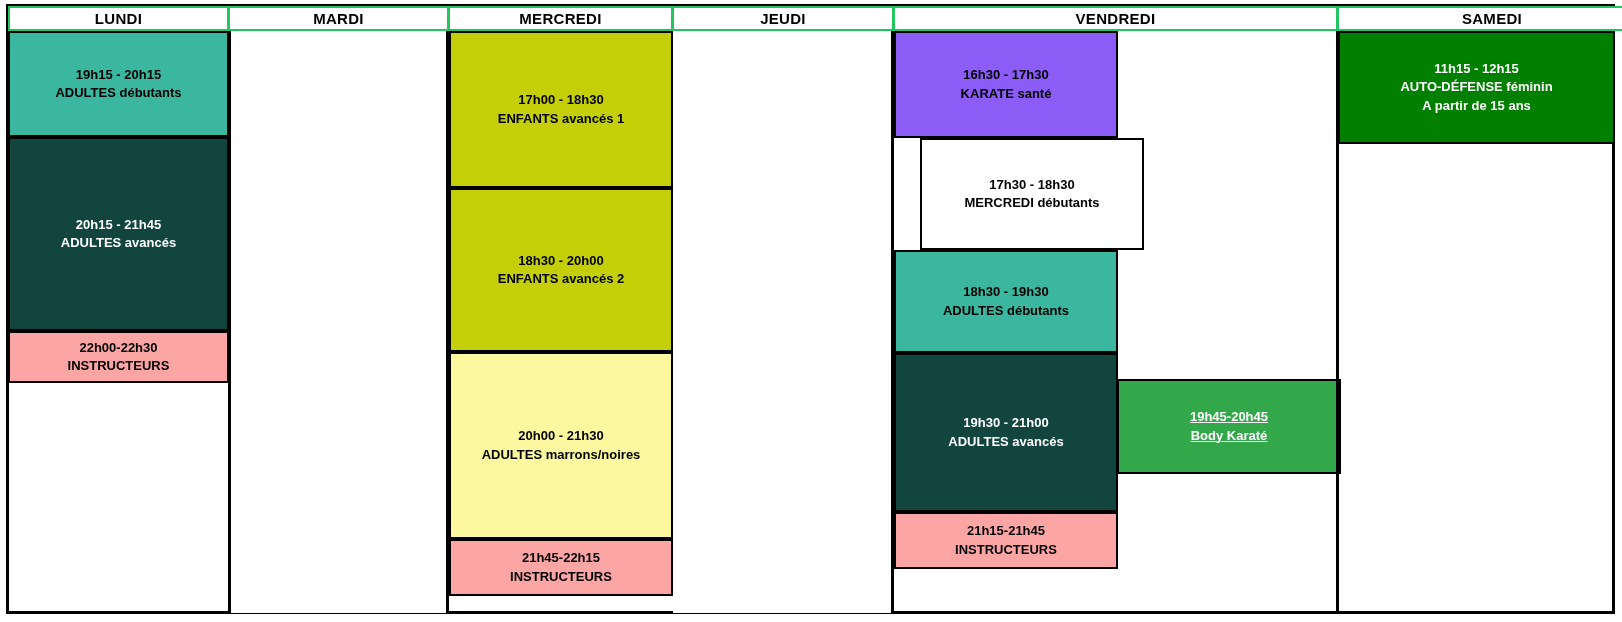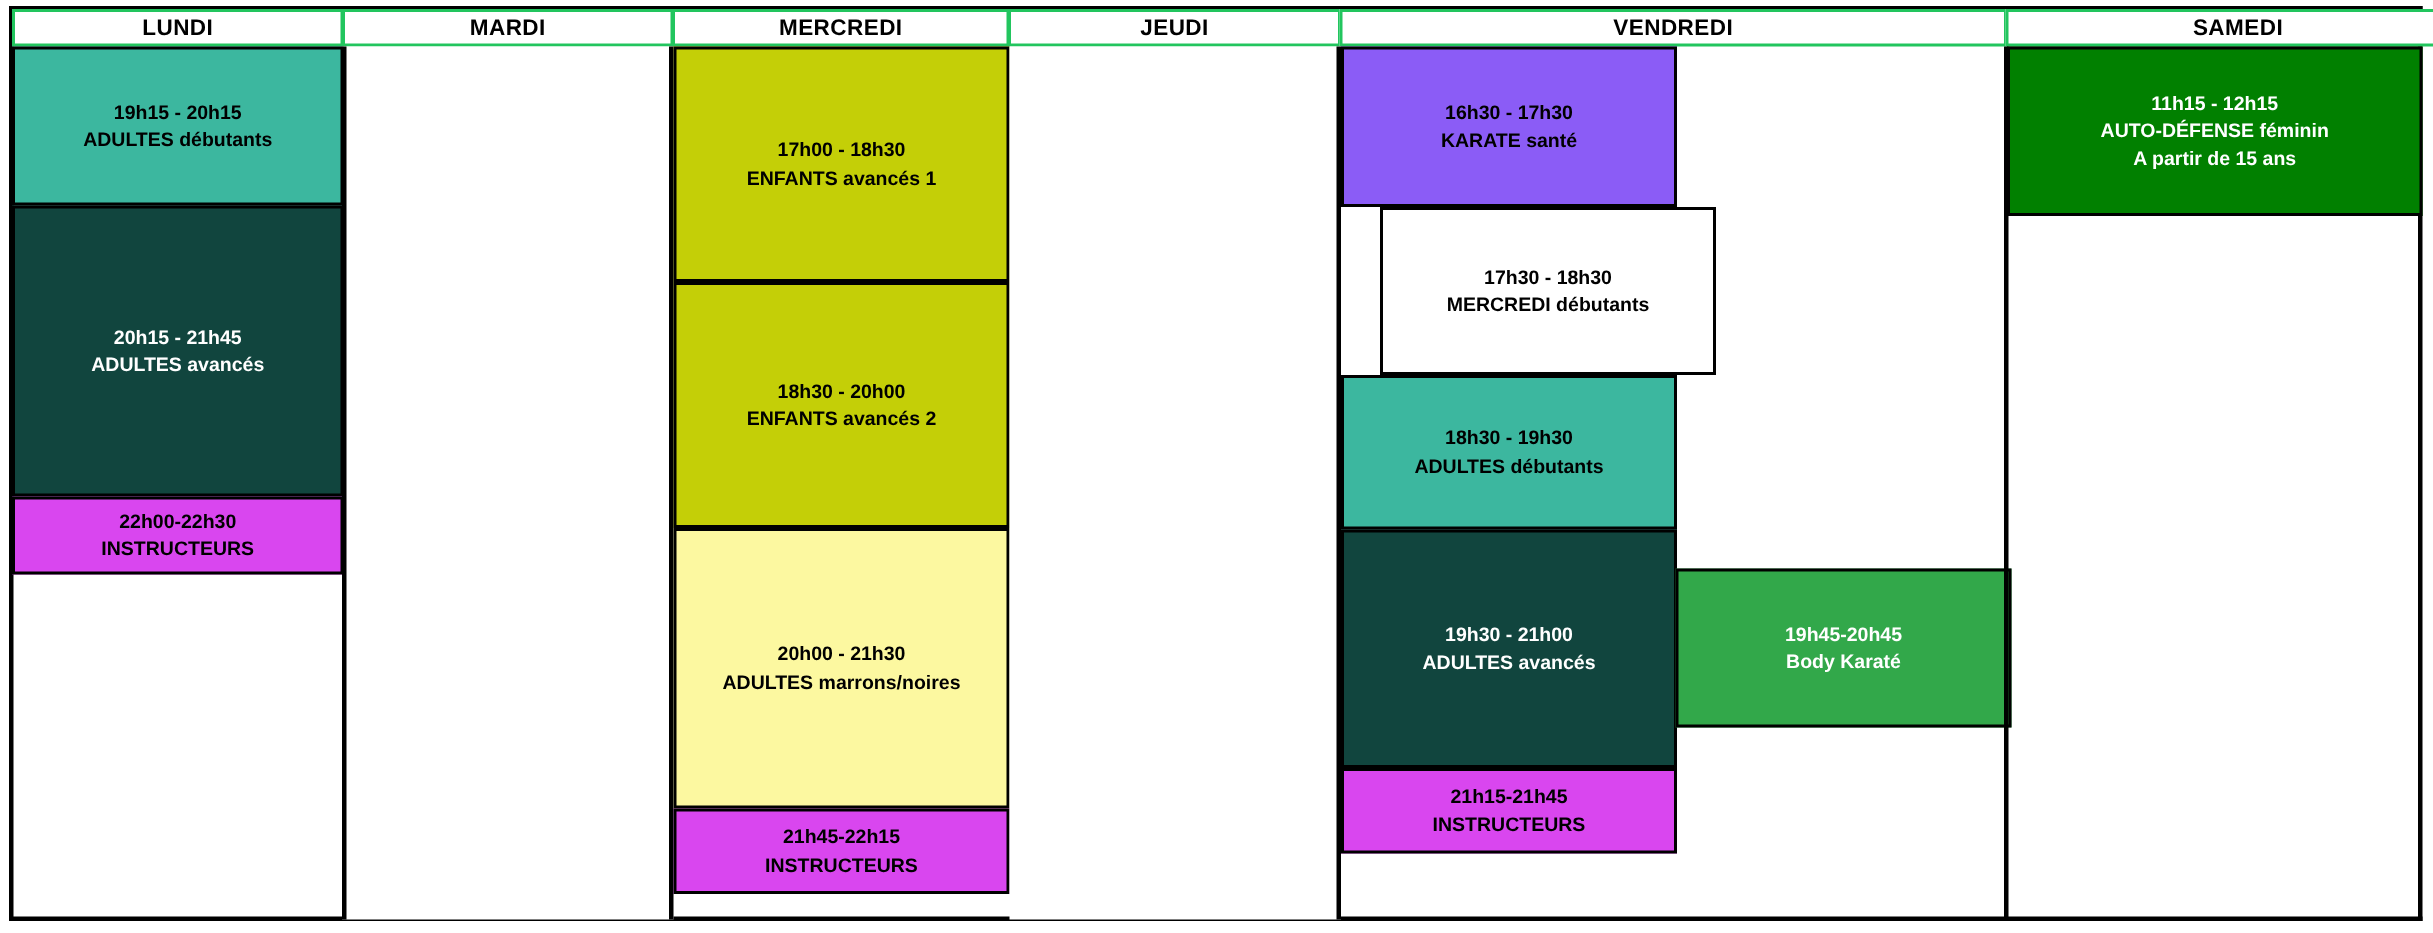--- a/index.html
+++ b/index.html
@@ -34,21 +34,21 @@
     line-height:1.42;
     color:#000;
     padding:2px 4px;
     overflow:hidden;
   }
   .blk .l{display:block;white-space:nowrap;}
 
   
   .c-teal      {background:#3cb79f;color:#000;}
   .c-darkteal  {background:#11453e;color:#ffffff;}
-  .c-olive     {background:#d946ef;color:#000;}
+  .c-olive     {background:#fca5a5;color:#000;}
   .c-lime      {background:#c4cf07;color:#000;}
   .c-paleyellow{background:#fcf8a0;color:#000;text-align:center;}
   .c-cyan      {background:#8b5cf6;color:#000;}
   .c-white     {background:#ffffff;color:#000;}
   .c-green     {background:#32a84a;color:#ffffff;}
   .c-darkgreen {background:#018000;color:#ffffff;}
 </style>
 </head>
 <body>
 
@@ -129,21 +129,21 @@
   </div>
   <div class="blk c-darkteal" style="left:894px;top:353px;width:224px;height:159px;">
     <span class="l">19h30 - 21h00</span>
     <span class="l">ADULTES avancés</span>
   </div>
   <div class="blk c-olive" style="left:894px;top:512px;width:224px;height:57px;">
     <span class="l">21h15-21h45</span>
     <span class="l">INSTRUCTEURS</span>
   </div>
 
-  <div class="blk c-green" style="left:1117px;top:379px;width:224px;height:106px;">
+  <div class="blk c-green" style="left:1117px;top:379px;width:224px;height:95px;text-decoration:underline;">
     <span class="l">19h45-20h45</span>
     <span class="l">Body Karaté</span>
   </div>
   <div class="frame-line" style="left:1336px;top:31px;width:3px;height:582px;"></div>
 
   <div class="blk c-darkgreen" style="left:1338px;top:31px;width:277px;height:113px;">
     <span class="l">11h15 - 12h15</span>
     <span class="l">AUTO-DÉFENSE féminin</span>
     <span class="l">A partir de 15 ans</span>
   </div>

